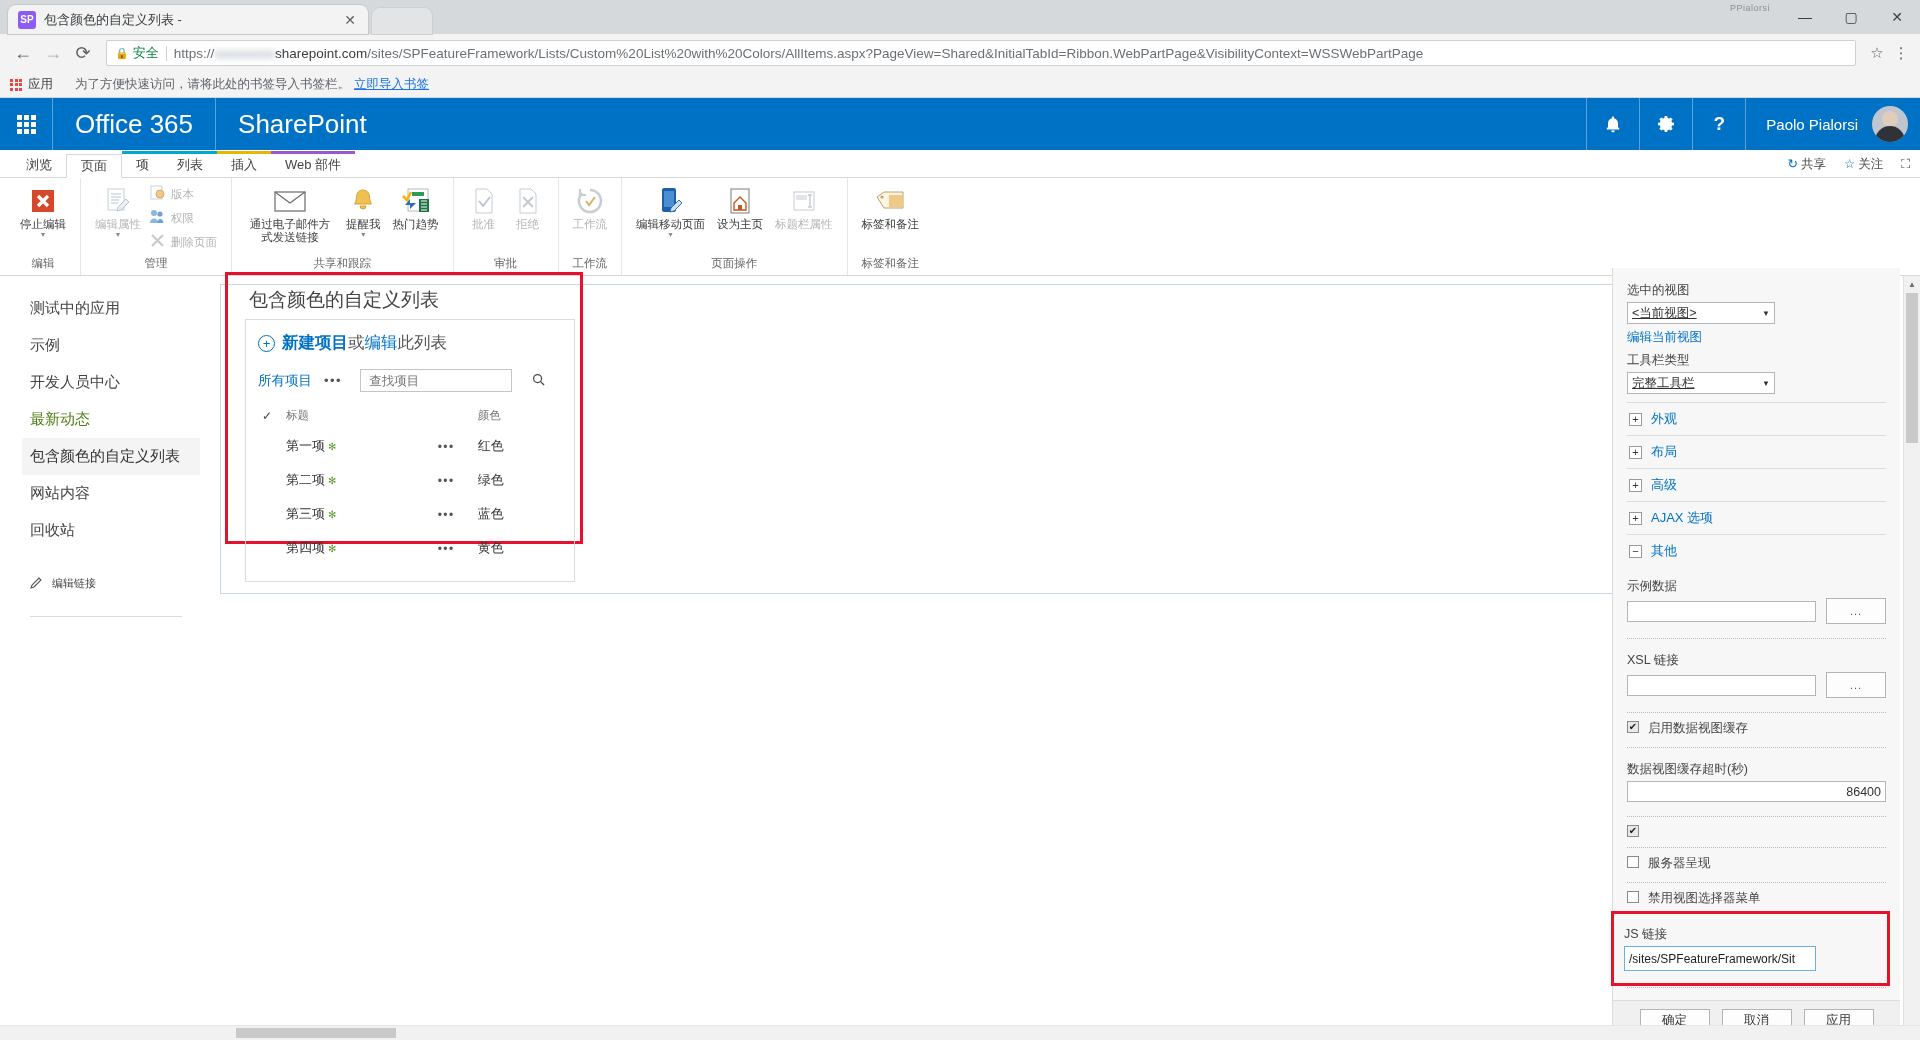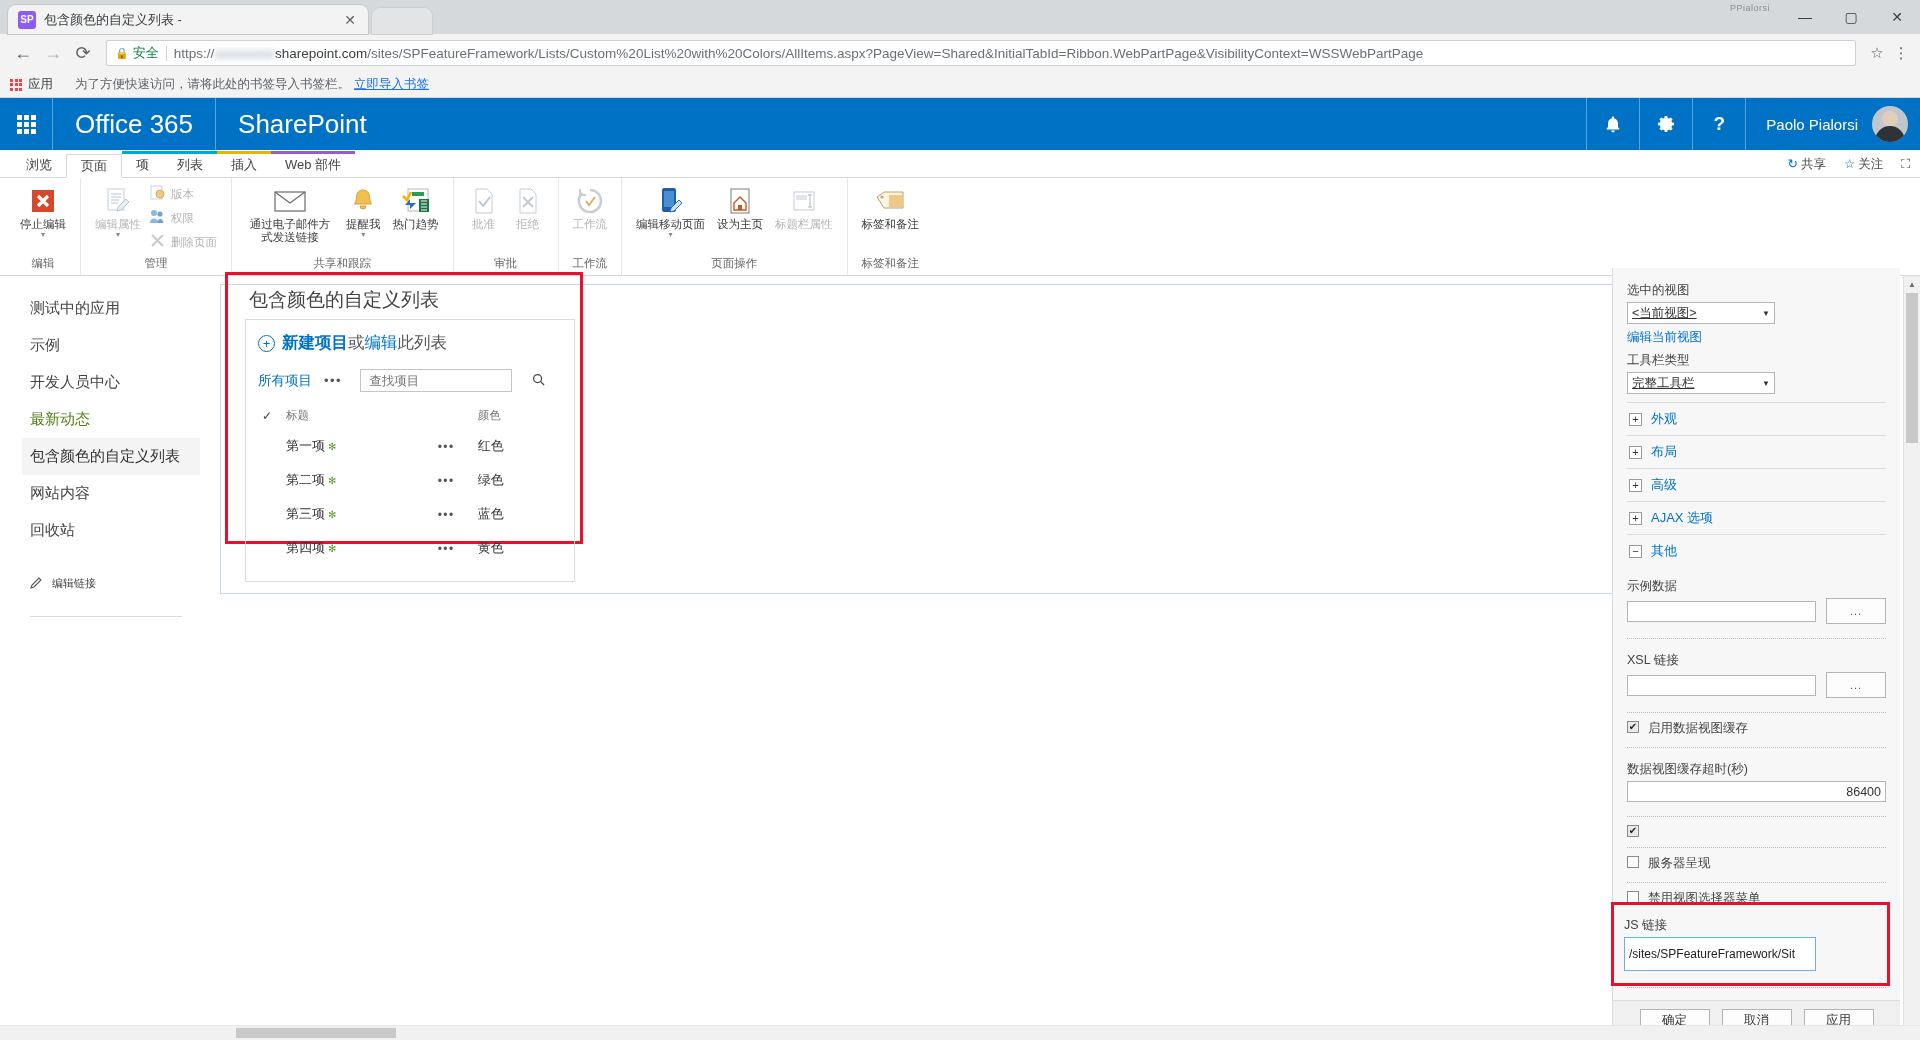--- a/index.html
+++ b/index.html
@@ -144,21 +144,21 @@
   .tp-field { padding:5px 0 8px; }
   .tp-row { display:flex; gap:10px; align-items:center; }
   .tp-input { flex:1; height:21px; border:1px solid #b5b5b5; background:#fff; font-size:12px; padding:0 4px; color:#333; font-family:inherit; }
   .tp-dots { width:60px; height:26px; border:1px solid #b5b5b5; background:#fdfdfd; font-size:11px; color:#555; display:flex; align-items:center; justify-content:center; letter-spacing:1px; }
   .tp-dotted { border-bottom:1px dotted #b9b9b9; margin:6px 0 4px; }
   .tp-check { display:flex; align-items:flex-start; gap:9px; padding:3px 0 4px; font-size:12.5px; color:#444; }
   .cbx { width:12px; height:12px; border:1px solid #8a8a8a; background:#fff; display:inline-flex; align-items:center; justify-content:center; font-size:10px; line-height:1; color:#222; flex:0 0 auto; margin-top:1px; }
   .cbx.on { background:#e9e9e9; }
   .tp-num { width:100%; height:21px; border:1px solid #b5b5b5; background:#fff; font-size:12.5px; text-align:right; padding:0 4px; color:#333; font-family:inherit; }
   .jslink-wrap { position:absolute; left:-2px; right:10px; bottom:54px; border:3px solid #e8112d; padding:8px 10px 12px; background:#f7f7f7; }
-  .jslink-input { width:192px; height:34px; border:1px solid #6ab0e8; background:#fff; font-size:12px; padding:0 4px; color:#222; font-family:inherit; outline:none; }
+  .jslink-input { width:192px; height:25px; border:1px solid #6ab0e8; background:#fff; font-size:12px; padding:0 4px; color:#222; font-family:inherit; outline:none; }
   .tp-footer { position:absolute; left:0; right:0; bottom:0; border-top:1px solid #dcdcdc; background:#f0f0f0; height:40px; display:flex; align-items:center; justify-content:center; gap:12px; }
   .tp-btn { width:70px; height:24px; border:1px solid #b5b5b5; background:#fdfdfd; font-size:12.5px; color:#333; display:flex; align-items:center; justify-content:center; font-family:inherit; }
 
   
   .vscroll { position:absolute; right:0; top:0; width:17px; bottom:0; background:#f1f1f1; border-left:1px solid #e2e2e2; }
   .vscroll .up, .vscroll .down { height:17px; display:flex; align-items:center; justify-content:center; font-size:8px; color:#6b6b6b; background:#f1f1f1; }
   .vscroll .down { position:absolute; bottom:0; left:0; right:0; }
   .vscroll .thumb { position:absolute; top:17px; left:2px; right:2px; height:150px; background:#c9c9c9; }
   .hscroll { position:absolute; left:0; right:0; bottom:0; height:15px; background:#f1f1f1; border-top:1px solid #e6e6e6; }
   .hscroll .thumb { position:absolute; left:236px; top:2px; width:160px; bottom:2px; background:#c9c9c9; }

